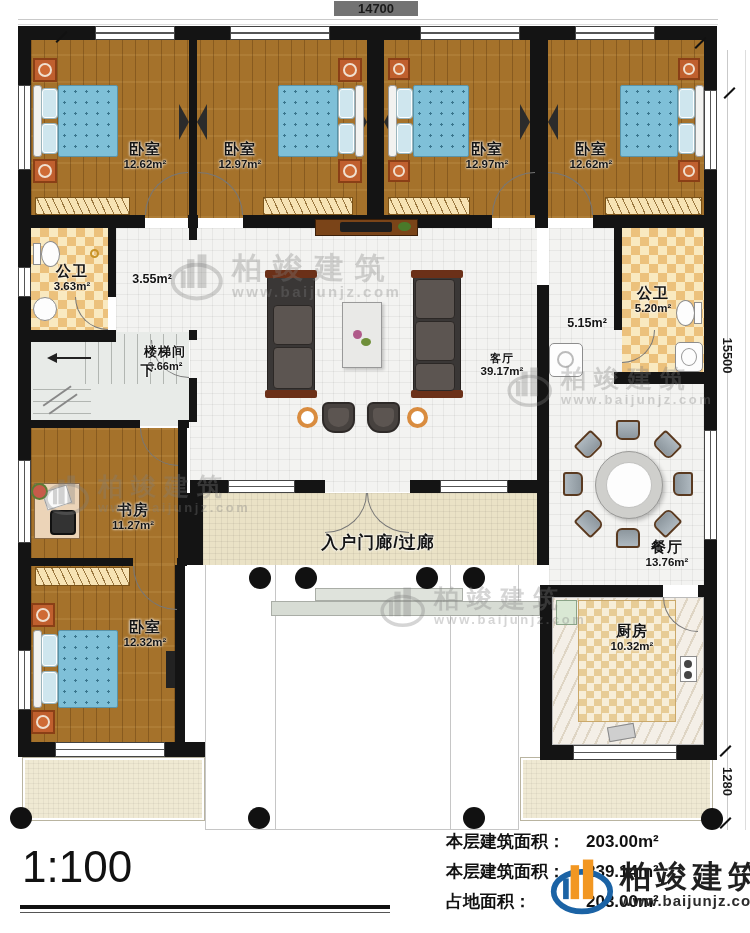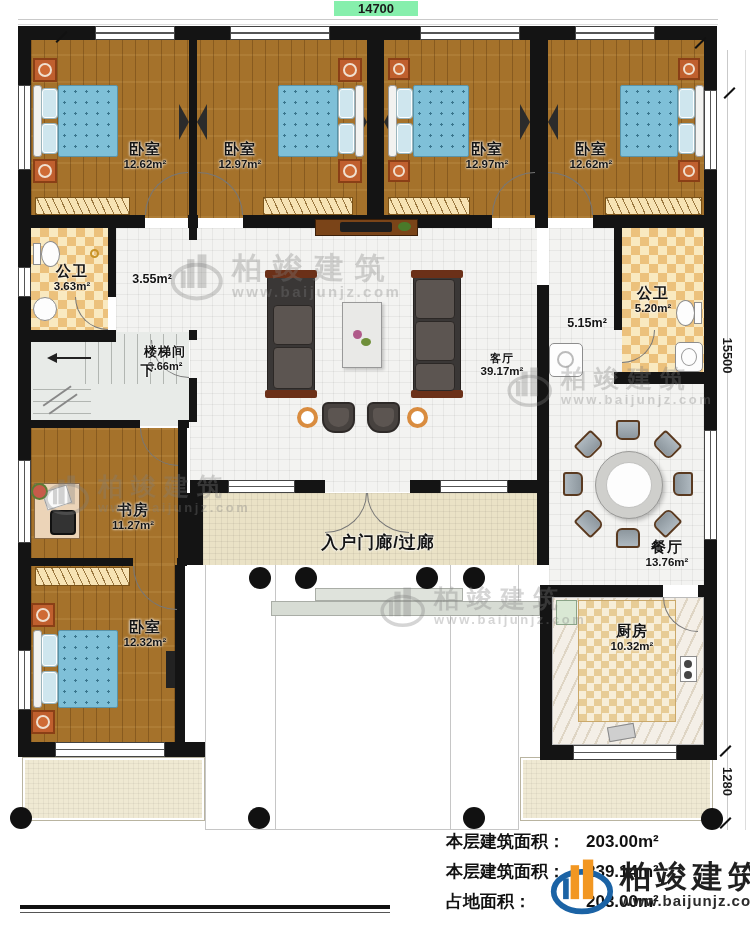--- a/index.html
+++ b/index.html
@@ -364,21 +364,21 @@
 
   <div class="dimline" style="left:18px;top:19px;width:700px;height:1px;"></div>
   <div class="dimline" style="left:18px;top:24px;width:700px;height:1px;background:#ddd;"></div>
   <div class="dimline" style="left:727px;top:50px;width:1px;height:780px;"></div>
   <div class="dimline" style="left:745px;top:50px;width:1px;height:780px;background:#ddd;"></div>
   <div class="tick" style="left:54px;top:36px;"></div>
   <div class="tick" style="left:693px;top:42px;"></div>
   <div class="tick" style="left:722px;top:92px;"></div>
   <div class="tick" style="left:718px;top:750px;"></div>
   <div class="tick" style="left:718px;top:822px;"></div>
-  <div class="dim" style="left:334px;top:1px;width:84px;background:#86efac;">14700</div>
+  <div class="dim" style="left:334px;top:1px;width:84px;background:#737373;">14700</div>
   <div class="dim" style="left:692px;top:348px;width:70px;transform:rotate(90deg);">15500</div>
   <div class="dim" style="left:702px;top:774px;width:50px;transform:rotate(90deg);">1280</div>
 
   <div class="wm" style="left:168px;top:248px;">
     <svg width="56" height="56" viewBox="0 0 70 70">
         <ellipse cx="36" cy="42" rx="30" ry="21" fill="none" stroke="currentColor" stroke-width="5"></ellipse>
         <rect x="24" y="14" width="9" height="36" fill="currentColor"></rect>
         <rect x="37" y="8" width="11" height="42" fill="currentColor"></rect>
         <rect x="16" y="28" width="6" height="22" fill="currentColor"></rect>
       </svg>
@@ -418,20 +418,21 @@
         <rect x="37" y="8" width="11" height="42" fill="currentColor"></rect>
         <rect x="16" y="28" width="6" height="22" fill="currentColor"></rect>
       </svg>
     <div class="wm-txt">
         <div class="wm-brand">柏竣建筑</div>
         <div class="wm-url">www.baijunjz.com</div>
       </div>
   </div>
 
   <div class="title">
+    <span class="title-scale">1:100</span>
   </div>
   <div style="position:absolute;left:20px;top:905px;width:370px;height:4px;background:#111;"></div>
   <div style="position:absolute;left:20px;top:912px;width:370px;height:1px;background:#555;"></div>
 
   <div class="stats">
     <div class="stat"><span class="stat-label">本层建筑面积：</span><span class="stat-value">203.00m²</span></div>
     <div class="stat"><span class="stat-label">本层建筑面积：</span><span class="stat-value">239.14m²</span></div>
     <div class="stat"><span class="stat-label">占地面积：</span><span class="stat-value">203.00m²</span></div>
   </div>
 

